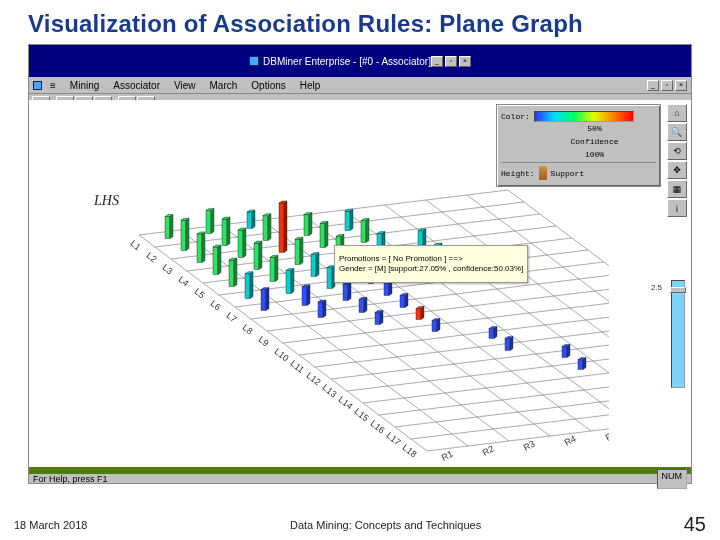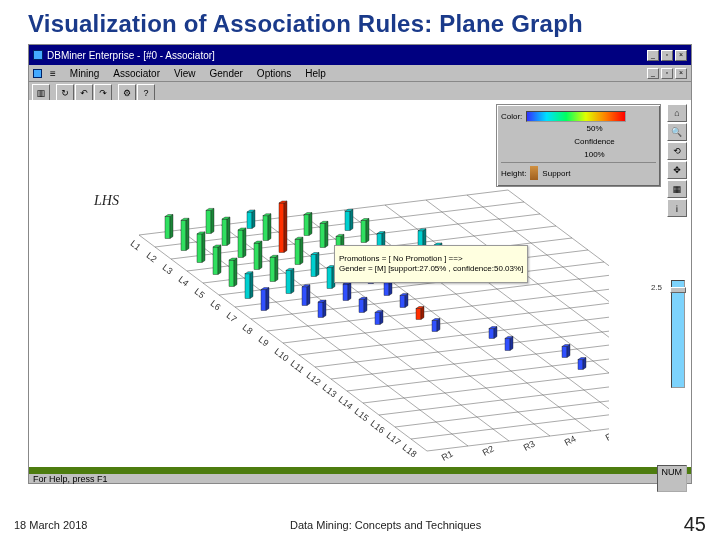--- a/index.html
+++ b/index.html
@@ -1,34 +1,34 @@
 <!DOCTYPE html>
 <html><head>
 <meta charset="utf-8">
 <style>
   * { box-sizing: border-box; margin: 0; padding: 0; }
   body { width: 720px; height: 540px; font-family: Arial, sans-serif; background: #fff; overflow: hidden; }
   .slide { width: 720px; height: 540px; position: relative; }
   .slide-title { font-size: 24px; color: #1a3a8a; padding: 10px 28px 6px; font-weight: bold; letter-spacing: 0.2px; }
   .app-window { margin: 0 28px; border: 1px solid #888; background: #c0c0c0; height: 440px; position: relative; box-shadow: inset -1px -1px #666, inset 1px 1px #fff; }
-  .titlebar { background: linear-gradient(#000080,#000080); color: #fff; font-size: 10px; padding: 2px 4px; display: flex; align-items: center; justify-content: space-between; height: 20px; }
+  .titlebar { background: linear-gradient(#000080,#000080); color: #fff; font-size: 10px; padding: 2px 4px; display: flex; align-items: center; justify-content: center; height: 32px; }
   .titlebar-left { display: flex; align-items: center; gap: 4px; }
   .titlebar-icon { width: 10px; height: 10px; background: #4af; border: 1px solid #026; }
   .win-controls { display: flex; gap: 2px; }
   .win-btn { width: 12px; height: 11px; background: #c0c0c0; border: 1px solid #fff; border-right-color:#666; border-bottom-color:#666; font-size: 7px; line-height: 8px; text-align: center; color:#000; cursor: pointer; }
   .menubar { background: #c0c0c0; display: flex; gap: 2px; padding: 1px 4px; font-size: 10px; border-bottom: 1px solid #888; height: 17px; align-items: center; }
   .menu-item { padding: 1px 6px; cursor: pointer; }
   .toolbar { background: #c0c0c0; display: flex; gap: 1px; padding: 2px 3px; border-bottom: 1px solid #888; height: 22px; align-items: center; }
   .tool-btn { width: 18px; height: 17px; background: #c0c0c0; border: 1px solid #fff; border-right-color:#666; border-bottom-color:#666; display:flex; align-items:center; justify-content:center; font-size:9px; cursor:pointer; }
   .tool-sep { width: 4px; }
   .viz-area { position: absolute; top: 55px; left: 0; right: 0; bottom: 16px; background: #fff; }
   .statusbar { position: absolute; bottom: 0; left: 0; right: 0; height: 16px; background: #c0c0c0; border-top: 7px solid #4d7c0f; display:flex; align-items:center; justify-content:space-between; font-size:9px; padding: 0 4px; }
-  .status-cell { border: 1px inset #aaa; padding: 0 4px; height: 27px; line-height: 12px; background:#c0c0c0; }
+  .status-cell { border: 1px inset #aaa; padding: 0 4px; height: 20px; line-height: 12px; background:#c0c0c0; }
   .legend-box { position: absolute; top: 4px; right: 30px; width: 165px; background: #c0c0c0; border: 1px solid #888; box-shadow: inset 1px 1px #fff, inset -1px -1px #666; padding: 4px; font-size: 8px; }
-  .legend-row { display:flex; align-items:center; gap:4px; margin:2px 0; }
+  .legend-row { display:flex; align-items:center; gap:4px; margin:2px 0;font-family:Liberation Mono, monospace; }
   .color-bar { width: 100px; height: 11px; background: linear-gradient(90deg, #3030ff, #00e0ff, #00ff60, #e0ff00, #ff8000, #ff0000); border:1px inset #999; }
   .bar-swatch { width: 8px; height: 14px; background: linear-gradient(#d09040,#a06020); }
   .side-tools { position:absolute; top:4px; right:2px; width:22px; display:flex; flex-direction:column; gap:1px; }
   .side-btn { width:20px; height:18px; background:#c0c0c0; border:1px solid #fff; border-right-color:#666; border-bottom-color:#666; font-size:9px; display:flex; align-items:center; justify-content:center; cursor:pointer; }
   .vslider { position:absolute; right:6px; top:180px; width:14px; height:108px; background:#7dd3fc; border:1px inset #999; }
   .vslider-thumb { position:absolute; left:-2px; top:6px; width:16px; height:6px; background:#c0c0c0; border:1px solid #fff; border-right-color:#666; border-bottom-color:#666; cursor:pointer; }
   .vslider-label { position:absolute; right:22px; font-size:8px; color:#333; }
   .plane { position:absolute; left:20px; top:20px; width:560px; height:365px; }
   .plane svg { width:100%; height:100%; }
   .tooltip { position:absolute; left:305px; top:145px; background:#ffffe0; border:1px solid #999; font-size:8px; padding:8px 4px; line-height:1.25; box-shadow:1px 1px 2px rgba(0,0,0,.3); }
@@ -56,21 +56,21 @@
         <div class="win-btn">×</div>
       </div>
     </div>
 
     <div class="menubar">
       <span class="titlebar-icon" style="width:9px;height:9px"></span>
       <span class="menu-item">≡</span>
       <span class="menu-item">Mining</span>
       <span class="menu-item">Associator</span>
       <span class="menu-item">View</span>
-      <span class="menu-item">Gender</span>
+      <span class="menu-item">March</span>
       <span class="menu-item">Options</span>
       <span class="menu-item">Help</span>
       <div style="flex:1"></div>
       <div class="win-btn">_</div>
       <div class="win-btn">▫</div>
       <div class="win-btn">×</div>
     </div>
 
     <div class="toolbar">
       <div class="tool-btn">▥</div>

